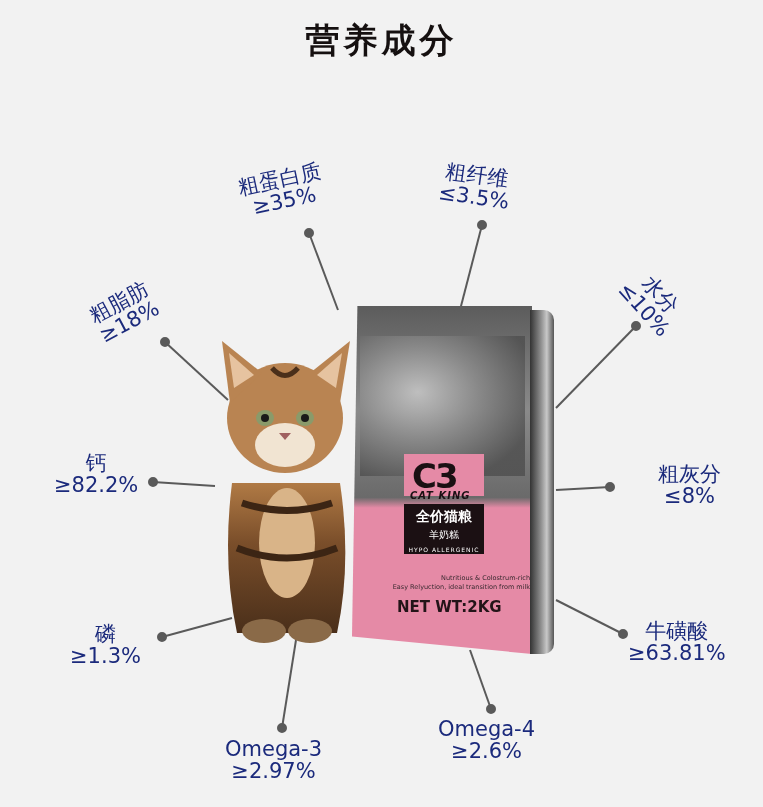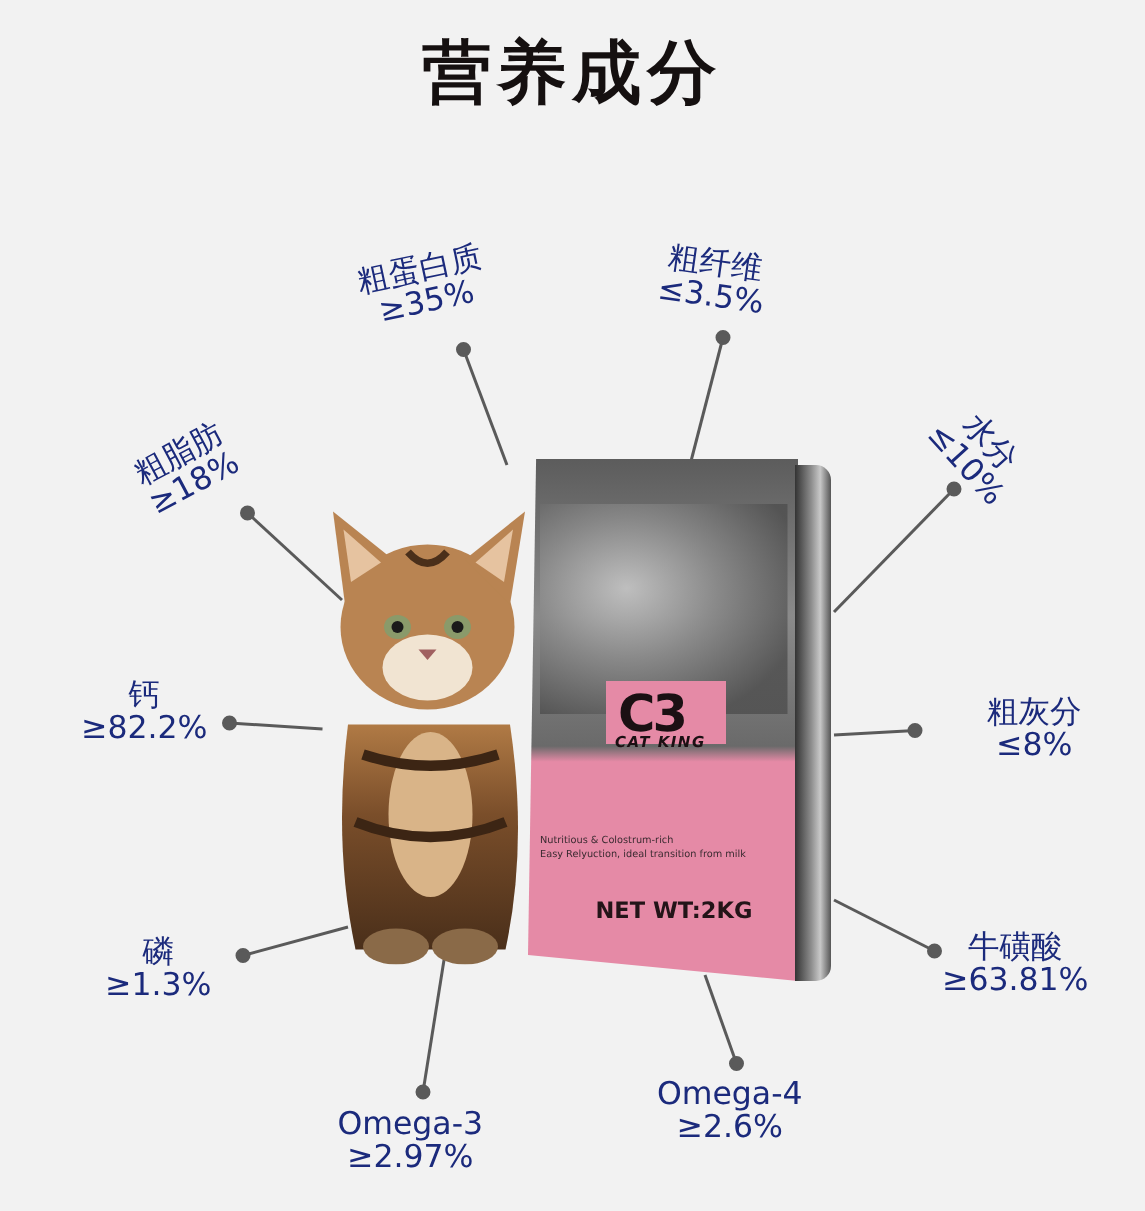--- a/index.html
+++ b/index.html
@@ -1,19 +1,19 @@
 <!DOCTYPE html>
 <html><head>
 <meta charset="utf-8">
 <style>
   html, body { margin:0; padding:0; }
   body { width:763px; height:807px; background:#f2f2f2; position:relative; overflow:hidden;
          font-family:"DejaVu Sans", "Liberation Sans", sans-serif; }
   .title { position:absolute; left:0; width:763px; top:18px; text-align:center;
-           font-size:46px; font-weight:bold; color:#151010; letter-spacing:4px; }
+           font-size:34px; font-weight:bold; color:#151010; letter-spacing:4px; }
   .label { position:absolute; color:#1b2a7c; text-align:center; line-height:1.05; font-size:21px; white-space:nowrap; }
   .label .v { display:block; }
   svg.lines { position:absolute; left:0; top:0; }
   
   .cat { position:absolute; left:212px; top:333px; width:145px; height:310px; }
   
   .bag { position:absolute; left:352px; top:306px; width:200px; height:350px; }
   .bag-front { position:absolute; left:0; top:0; width:180px; height:348px;
       background:linear-gradient(#5c5c5c 0%, #8a8a8a 30%, #6a6a6a 55%, #e58aa6 58%, #e58aa6 100%);
       clip-path:polygon(3% 0,100% 0,100% 100%,0 95%); }
@@ -22,21 +22,21 @@
       border-radius:0 10px 10px 0; }
   .bag-photo { position:absolute; left:8px; top:30px; width:165px; height:140px;
       background:radial-gradient(ellipse at 35% 40%, #c9c9c9 0%, #8a8a8a 40%, #505050 80%); opacity:.85; }
   .logo-block { position:absolute; left:52px; top:148px; width:80px; height:42px; background:#e58aa6; }
   .logo-c3 { position:absolute; left:8px; top:2px; font-size:34px; font-weight:bold; color:#1b1013; font-family:"DejaVu Sans", sans-serif; letter-spacing:-2px; }
   .logo-name { position:absolute; left:6px; top:36px; font-size:10px; font-style:italic; font-weight:bold; color:#1b1013; letter-spacing:1px; }
   .name-block { position:absolute; left:52px; top:198px; width:80px; height:50px; background:#1b1013; color:#fff; text-align:center; }
   .name-main { display:block; font-size:14px; font-weight:bold; margin-top:4px; }
   .name-sub { display:block; font-size:10px; margin-top:2px; }
   .name-tag { display:block; font-size:6px; margin-top:4px; letter-spacing:1px; }
-  .bag-desc { position:absolute; left:8px; top:250px; width:170px; font-size:6.5px; color:#3a2a30; text-align:left; line-height:1.4; }
+  .bag-desc { position:absolute; left:8px; top:268px; width:170px; font-size:6.5px; color:#3a2a30; text-align:right; line-height:1.4; }
   .bag-weight { position:absolute; left:45px; top:292px; font-size:15px; font-weight:bold; color:#231418; }
 </style>
 </head>
 <body>
 
 <div class="title">营养成分</div>
 
 <svg class="lines" width="763" height="807">
   <g stroke="#5a5a5a" stroke-width="2" fill="#5a5a5a">
 
@@ -114,20 +114,25 @@
 </div>
 
 <div class="bag">
   <div class="bag-front"></div>
   <div class="bag-side"></div>
   <div class="bag-photo"></div>
   <div class="logo-block">
     <span class="logo-c3">C3</span>
     <span class="logo-name">CAT KING</span>
   </div>
+  <div class="name-block">
+    <span class="name-main">全价猫粮</span>
+    <span class="name-sub">羊奶糕</span>
+    <span class="name-tag">HYPO ALLERGENIC</span>
+  </div>
   <div class="bag-desc">
     <div>Nutritious &amp; Colostrum-rich</div>
     <div>Easy Relyuction, ideal transition from milk</div>
   </div>
   <div class="bag-weight">NET WT:2KG</div>
 </div>
 
 <svg class="cat" viewBox="0 0 145 310">
   <defs>
     <linearGradient id="fur" x1="0" y1="0" x2="0" y2="1">

